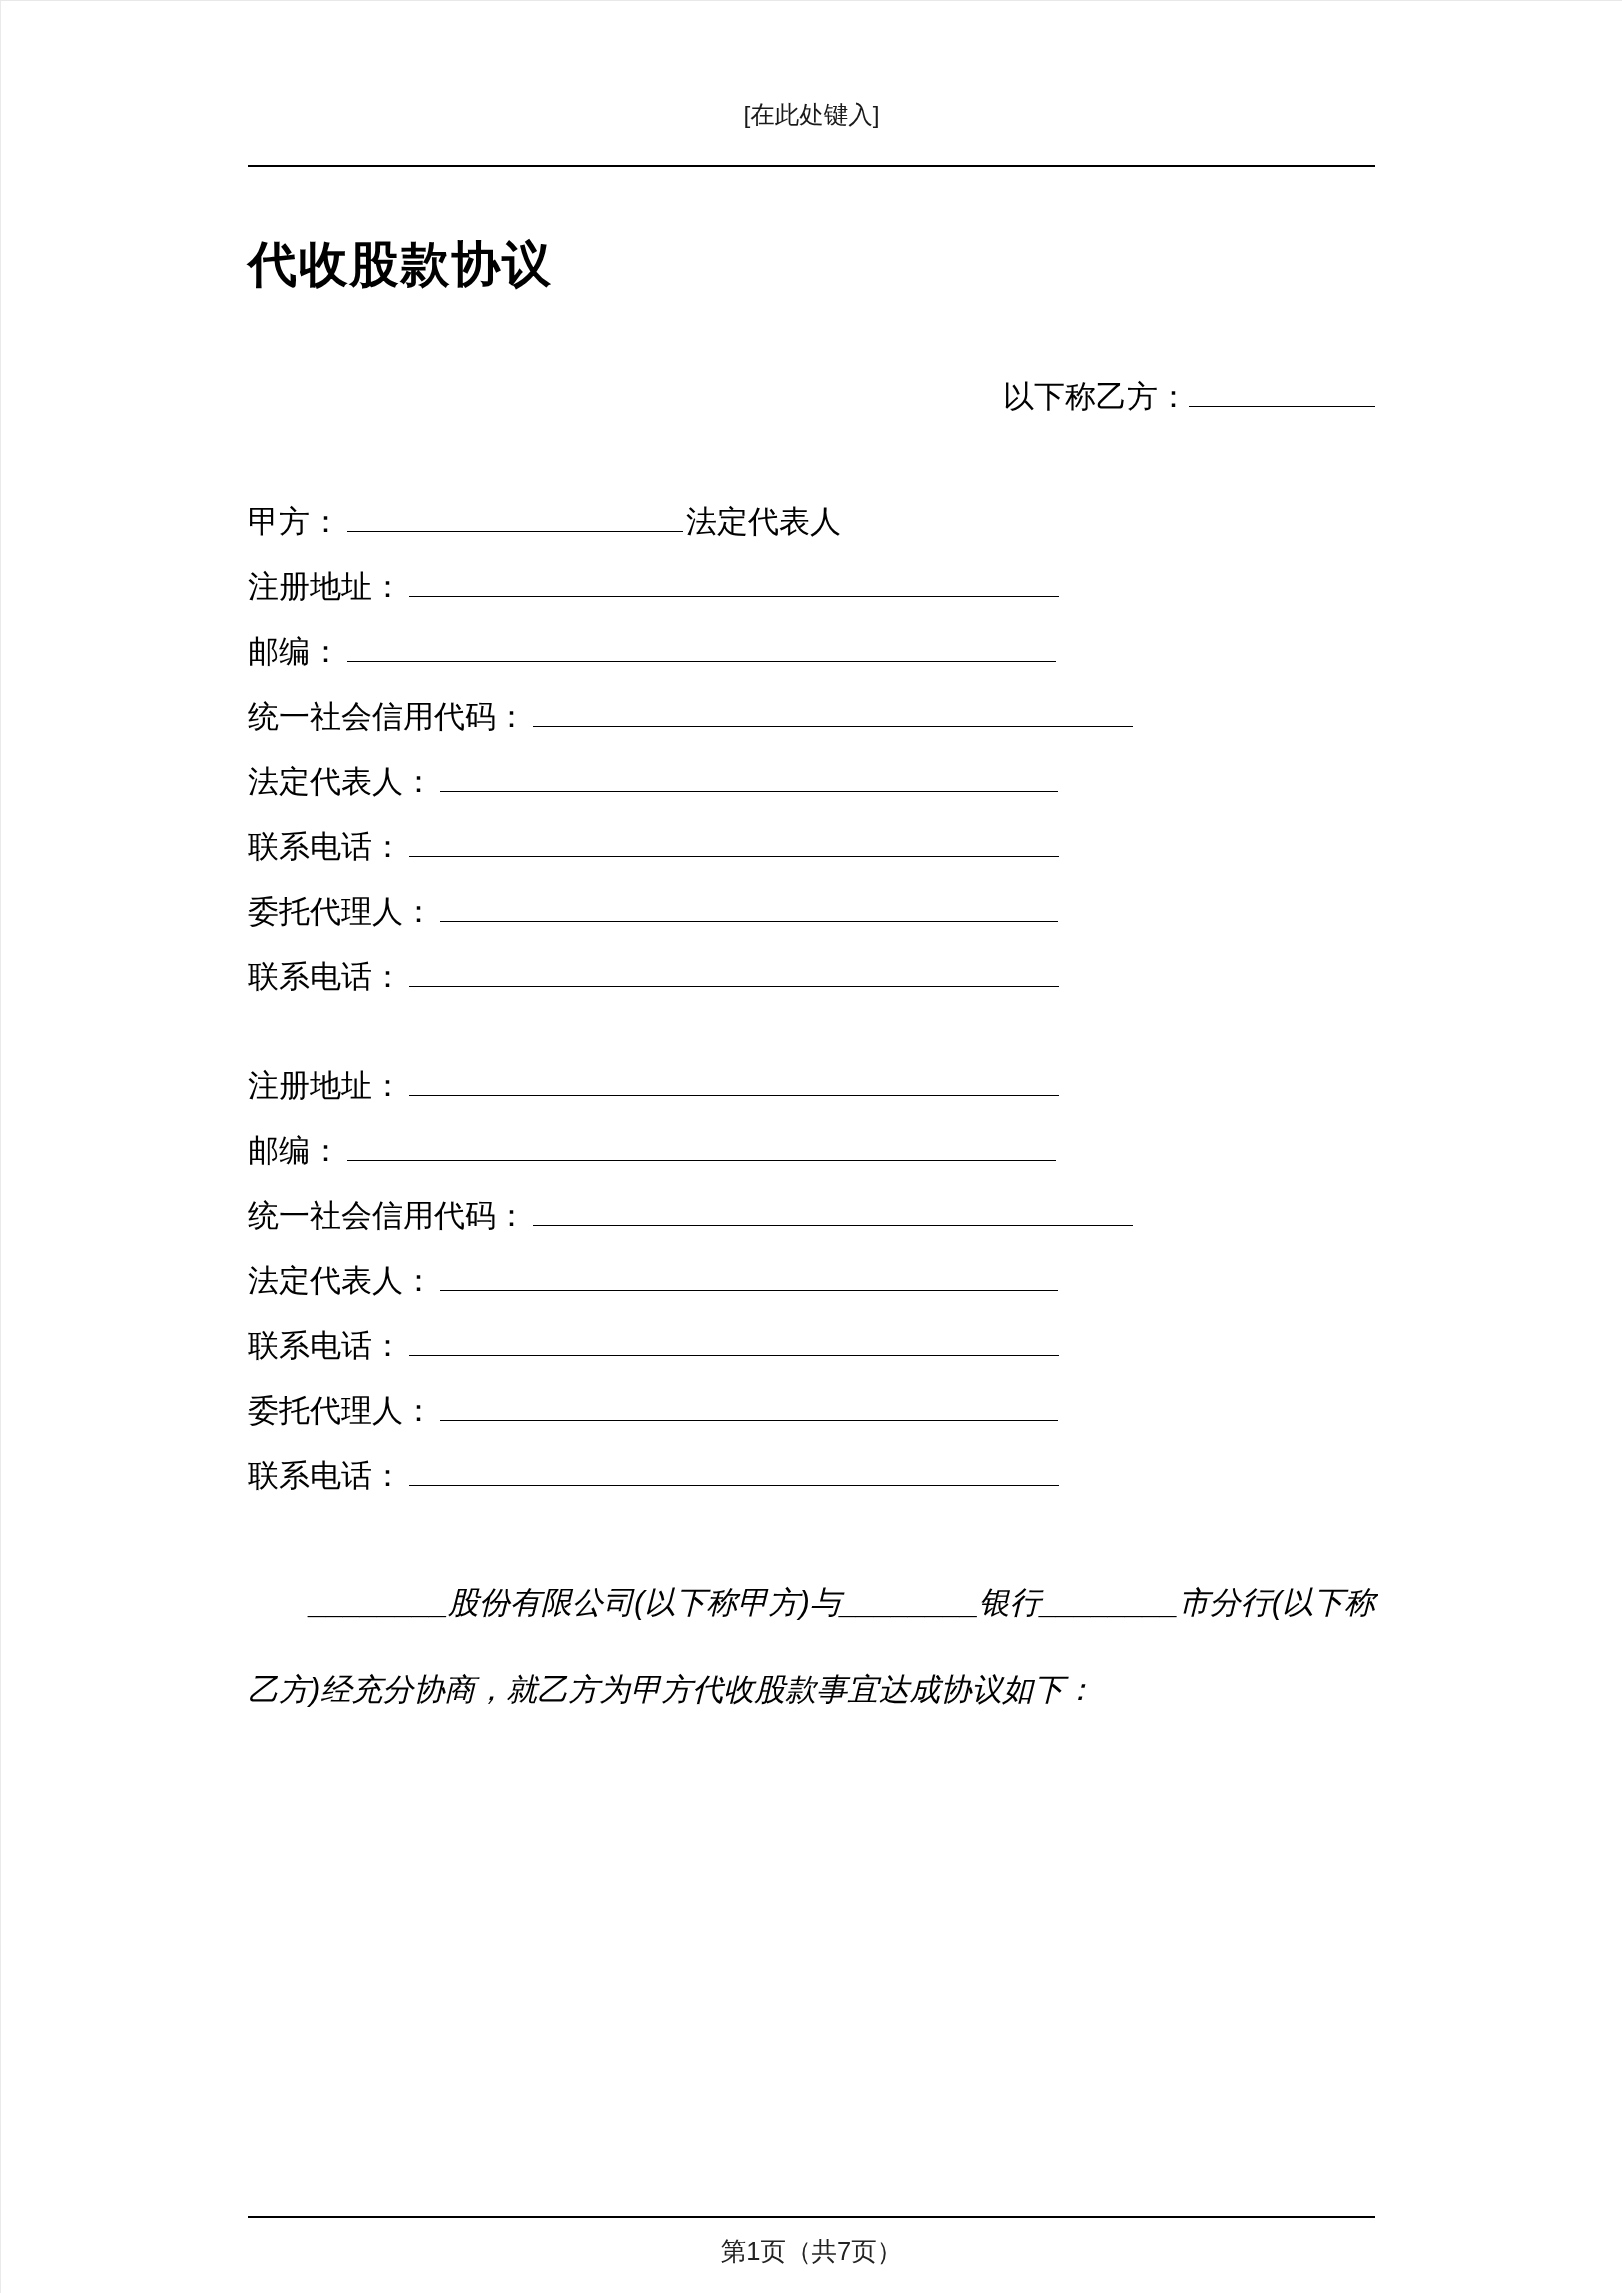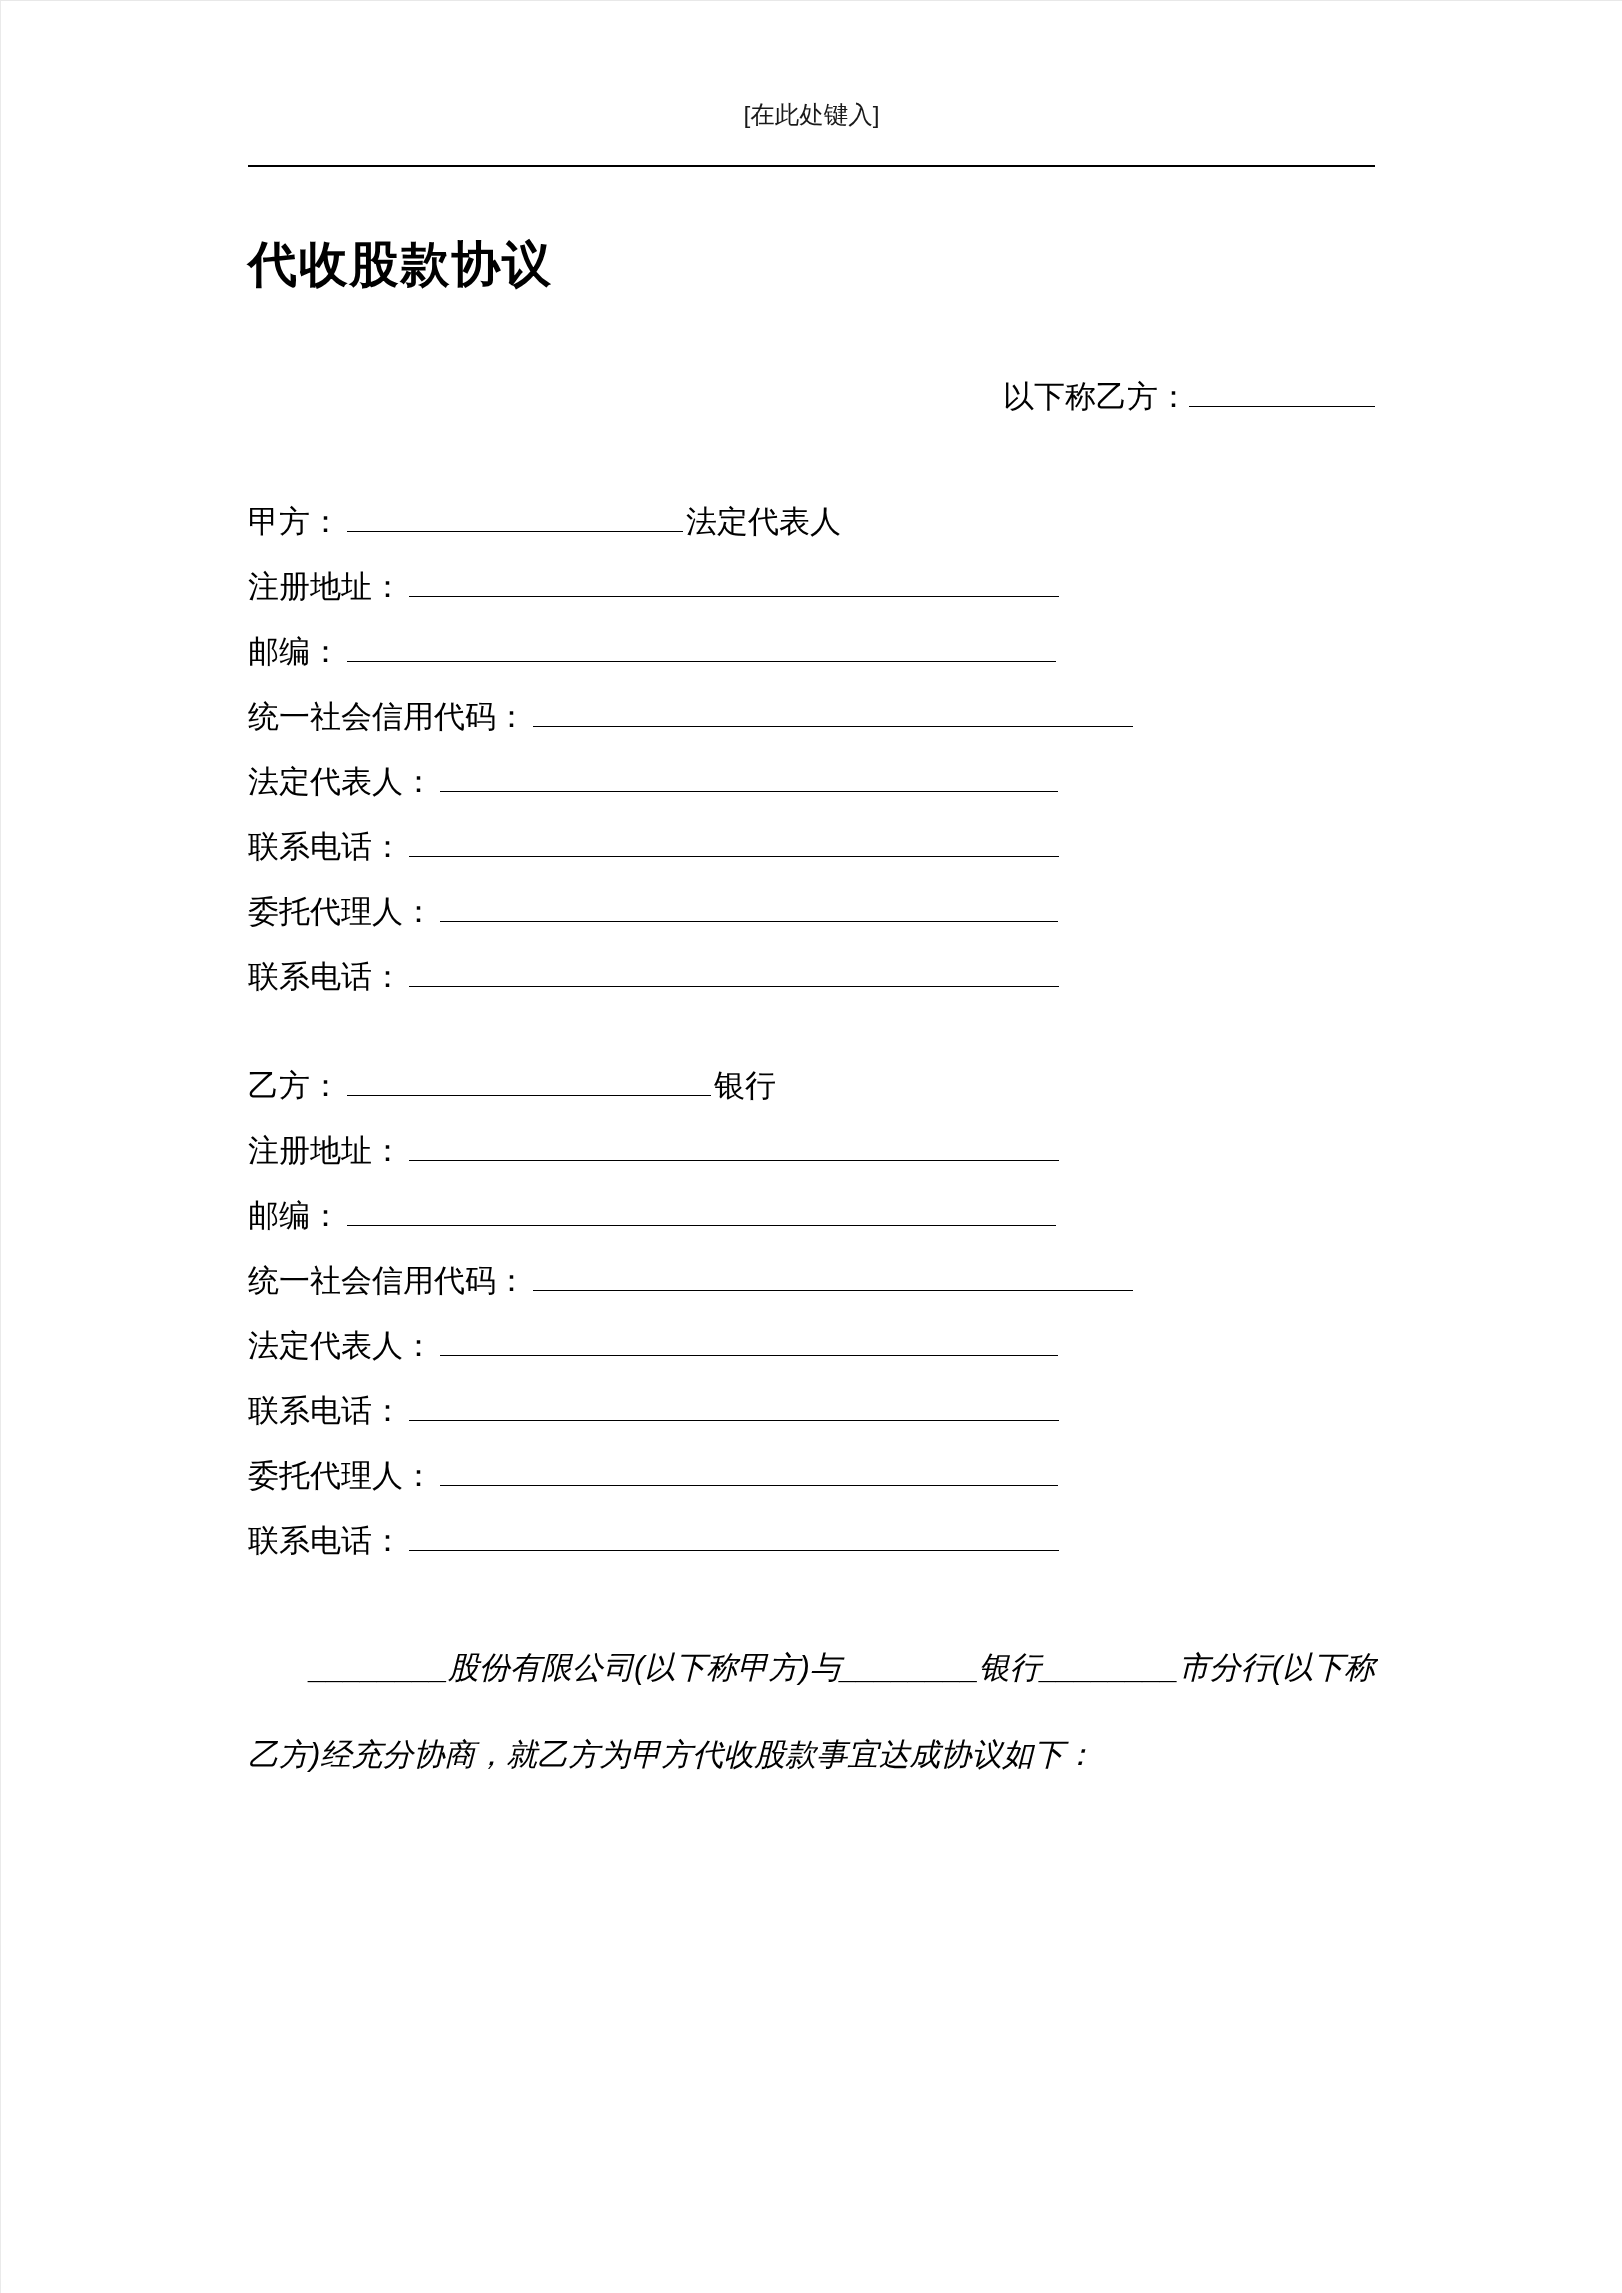--- a/index.html
+++ b/index.html
@@ -136,23 +136,20 @@
     <div class="field-row">
       <span>委托代理人：</span><span class="blank bw-680"></span>
     </div>
     <div class="field-row">
       <span>联系电话：</span><span class="blank bw-715"></span>
     </div>
   </div>
 
   <div class="fields second">
     <div class="field-row">
-      <span>乙方：</span><span class="blank bw-400"></span><span>银行</span>
-    </div>
-    <div class="field-row">
       <span>注册地址：</span><span class="blank bw-715"></span>
     </div>
     <div class="field-row">
       <span>邮编：</span><span class="blank bw-780"></span>
     </div>
     <div class="field-row">
       <span>统一社会信用代码：</span><span class="blank bw-660"></span>
     </div>
     <div class="field-row">
       <span>法定代表人：</span><span class="blank bw-680"></span>
@@ -164,15 +161,18 @@
       <span>委托代理人：</span><span class="blank bw-680"></span>
     </div>
     <div class="field-row">
       <span>联系电话：</span><span class="blank bw-715"></span>
     </div>
   </div>
 
   <p class="para intro">________股份有限公司(以下称甲方)与________银行________市分行(以下称乙方)经充分协商，就乙方为甲方代收股款事宜达成协议如下：</p>
 
 
+  <div class="doc-footer">
+    <span>第1页（共7页）</span>
+  </div>
 
 </div>
 
 
 </body></html>

